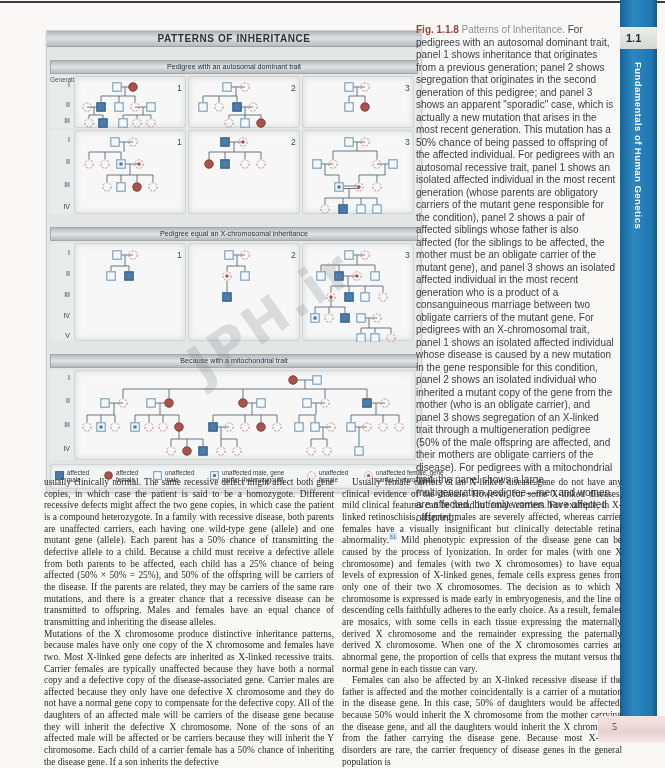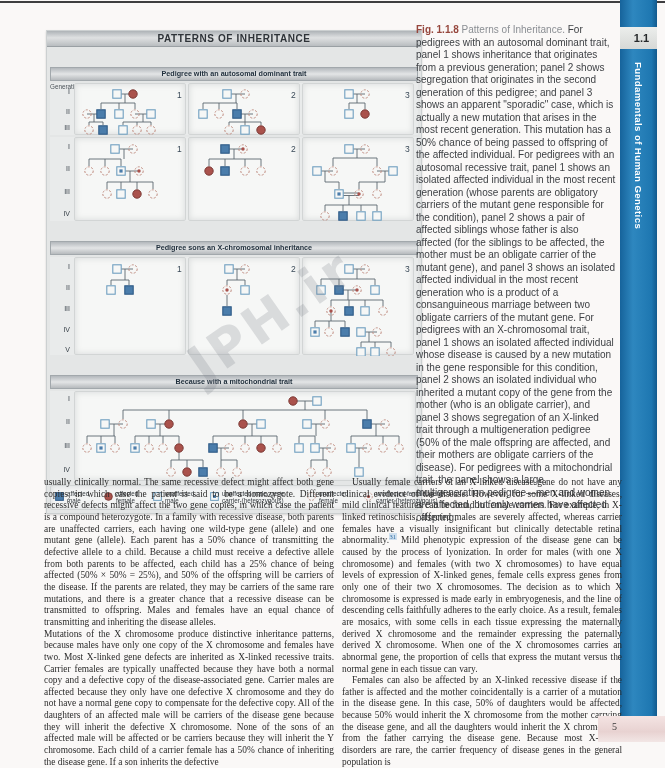--- a/index.html
+++ b/index.html
@@ -1,41 +1,41 @@
 <!DOCTYPE html>
 <html><head>
 <meta charset="utf-8">
 <style>
   html,body{margin:0;padding:0;}
   body{width:665px;height:768px;background:#faf8f7;font-family:"Liberation Sans",sans-serif;position:relative;overflow:hidden;}
   .top-rule{position:absolute;left:0;top:1px;width:665px;height:2px;background:#3e3e40;}
   
   .figure-card{position:absolute;left:46px;top:30px;width:374px;background:#e4e6e6;border:1px solid #ccd0d1;box-shadow:0 1px 2px rgba(0,0,0,.15);}
   .fig-title-bar{height:15px;line-height:15px;text-align:center;font-size:10px;font-weight:bold;letter-spacing:.6px;color:#2e3338;background:linear-gradient(#aeb3b7,#dfe1e2 45%,#b9bdc0);border-bottom:1px solid #9aa0a4;}
-  .sec-hdr{height:12px;line-height:12px;margin:20px 3px 0;text-align:center;font-size:7.2px;color:#22313e;background:linear-gradient(#b3b8bc,#e3e5e6 50%,#b6babd);border:1px solid #a2a8ac;font-weight:bold;}
+  .sec-hdr{height:12px;line-height:12px;margin:13px 3px 0;text-align:center;font-size:7.2px;color:#22313e;background:linear-gradient(#b3b8bc,#e3e5e6 50%,#b6babd);border:1px solid #a2a8ac;}
   .sec-row{position:relative;margin:2px 3px 0;display:flex;background:#e9ebeb;}
   .gen-col{position:relative;width:24px;flex:0 0 24px;}
   .gen-word{position:absolute;left:0;top:0;font-size:6.3px;color:#4b5258;}
   .gen-num{position:absolute;right:4px;font-size:7px;color:#39424a;}
   .panels{display:flex;gap:2px;}
   .panel{position:relative;background:#f6f7f6;border:1px solid #d2d5d5;border-radius:2px;box-shadow:inset 0 0 6px rgba(120,128,132,.25);}
   .legend{margin:4px 3px 3px;background:#f3f4f4;border:1px solid #d2d5d5;border-radius:2px;display:flex;gap:4px;padding:4px 3px;box-shadow:inset 0 0 5px rgba(120,128,132,.22);}
   .lg-item{display:flex;gap:2px;align-items:flex-start;font-size:6.3px;line-height:1.18;color:#33393e;}
   .lg-item svg{flex:0 0 auto;margin-top:1px;}
   .lg-item:nth-child(1) .lg-label{width:32px;} .lg-item:nth-child(2) .lg-label{width:32px;}
   .lg-item:nth-child(3) .lg-label{width:40px;} .lg-item:nth-child(4) .lg-label{width:80px;}
   .lg-item:nth-child(5) .lg-label{width:40px;} .lg-item:nth-child(6) .lg-label{width:84px;}
   .watermark{position:absolute;left:130px;top:255px;font-size:52px;font-weight:bold;color:rgba(125,130,136,.24);transform:rotate(-35deg);pointer-events:none;font-family:"DejaVu Sans",sans-serif;letter-spacing:4px;}
   
   .caption{position:absolute;left:416px;top:24px;width:200px;font-size:10px;line-height:1.25;color:#3e4145;}
   .cap-label{color:#96473d;font-weight:bold;}
   .cap-title{color:#8a8e93;}
   
   .sidebar{position:absolute;left:620px;top:0;width:37px;height:718px;background:linear-gradient(90deg,#16639b,#2e87bf 35%,#1e77b1 85%,#125a8e);}
-  .chapter-tab{position:absolute;left:0;top:27px;width:100%;height:22px;line-height:22px;background:linear-gradient(#eceeec,#d6d8d6);color:#27292b;font-weight:bold;font-size:11px;padding-left:6px;box-sizing:border-box;text-align:center;}
+  .chapter-tab{position:absolute;left:0;top:27px;width:100%;height:22px;line-height:22px;background:linear-gradient(#eceeec,#d6d8d6);color:#27292b;font-weight:bold;font-size:11px;padding-left:6px;box-sizing:border-box;}
   .sidebar-title{position:absolute;left:50%;top:62px;transform:translateX(-50%);writing-mode:vertical-rl;color:#ffffff;font-weight:bold;font-size:9.6px;letter-spacing:.4px;white-space:nowrap;}
   
   .body-text{position:absolute;top:477px;left:0;width:620px;font-family:"Liberation Serif",serif;font-size:9.4px;line-height:1.24;color:#2c2c2c;text-align:justify;}
   .col{position:absolute;top:0;}
   .col.left{left:44px;width:290px;}
   .col.right{left:342px;width:280px;}
   .col p{margin:0;}
   .col p.indent{text-indent:10px;}
   .col h2{margin:9px 0 5px;font-family:"Liberation Sans",sans-serif;font-size:13px;font-weight:bold;color:#1f1f1f;letter-spacing:.1px;}
   sup.ref{color:#2f6ba3;background:#cfe0ef;font-size:6.5px;line-height:0;padding:0 .5px;cursor:pointer;}
@@ -218,21 +218,21 @@
               <circle cx="56" cy="56" r="1.7" fill="#aa524c"></circle>
               <circle cx="74" cy="56" r="4.2" fill="none" stroke="#c18e82" stroke-width="1" stroke-dasharray="2.1,1.5"></circle>
               <circle cx="22" cy="78" r="4.2" fill="none" stroke="#c18e82" stroke-width="1" stroke-dasharray="2.1,1.5"></circle>
               <rect x="35.8" y="73.8" width="8.4" height="8.4" fill="#4b7dab" stroke="#2f5b87" stroke-width="1.1"></rect>
               <rect x="53.8" y="73.8" width="8.4" height="8.4" fill="#f6f7f6" stroke="#6f9fc0" stroke-width="1.1"></rect>
               <rect x="69.8" y="73.8" width="8.4" height="8.4" fill="#f6f7f6" stroke="#6f9fc0" stroke-width="1.1"></rect>
               <text x="102" y="14" font-size="8.5" fill="#3a4a58" font-family="Liberation Sans, sans-serif">3</text>
             </svg></div>
         </div>
       </div>
-      <div class="sec-hdr">Pedigree sons an X-chromosomal inheritance</div>
+      <div class="sec-hdr">Pedigree equal an X-chromosomal inheritance</div>
       <div class="sec-row" style="height: 98px;">
         <div class="gen-col">
           <div class="gen-num" style="top: 6px;">I</div>
           <div class="gen-num" style="top: 27px;">II</div>
           <div class="gen-num" style="top: 48px;">III</div>
           <div class="gen-num" style="top: 69px;">IV</div>
           <div class="gen-num" style="top: 89px;">V</div>
         </div>
         <div class="panels">
           <div class="panel" style="width: 110px;"><svg width="110" height="98" viewBox="0 0 110 98">

